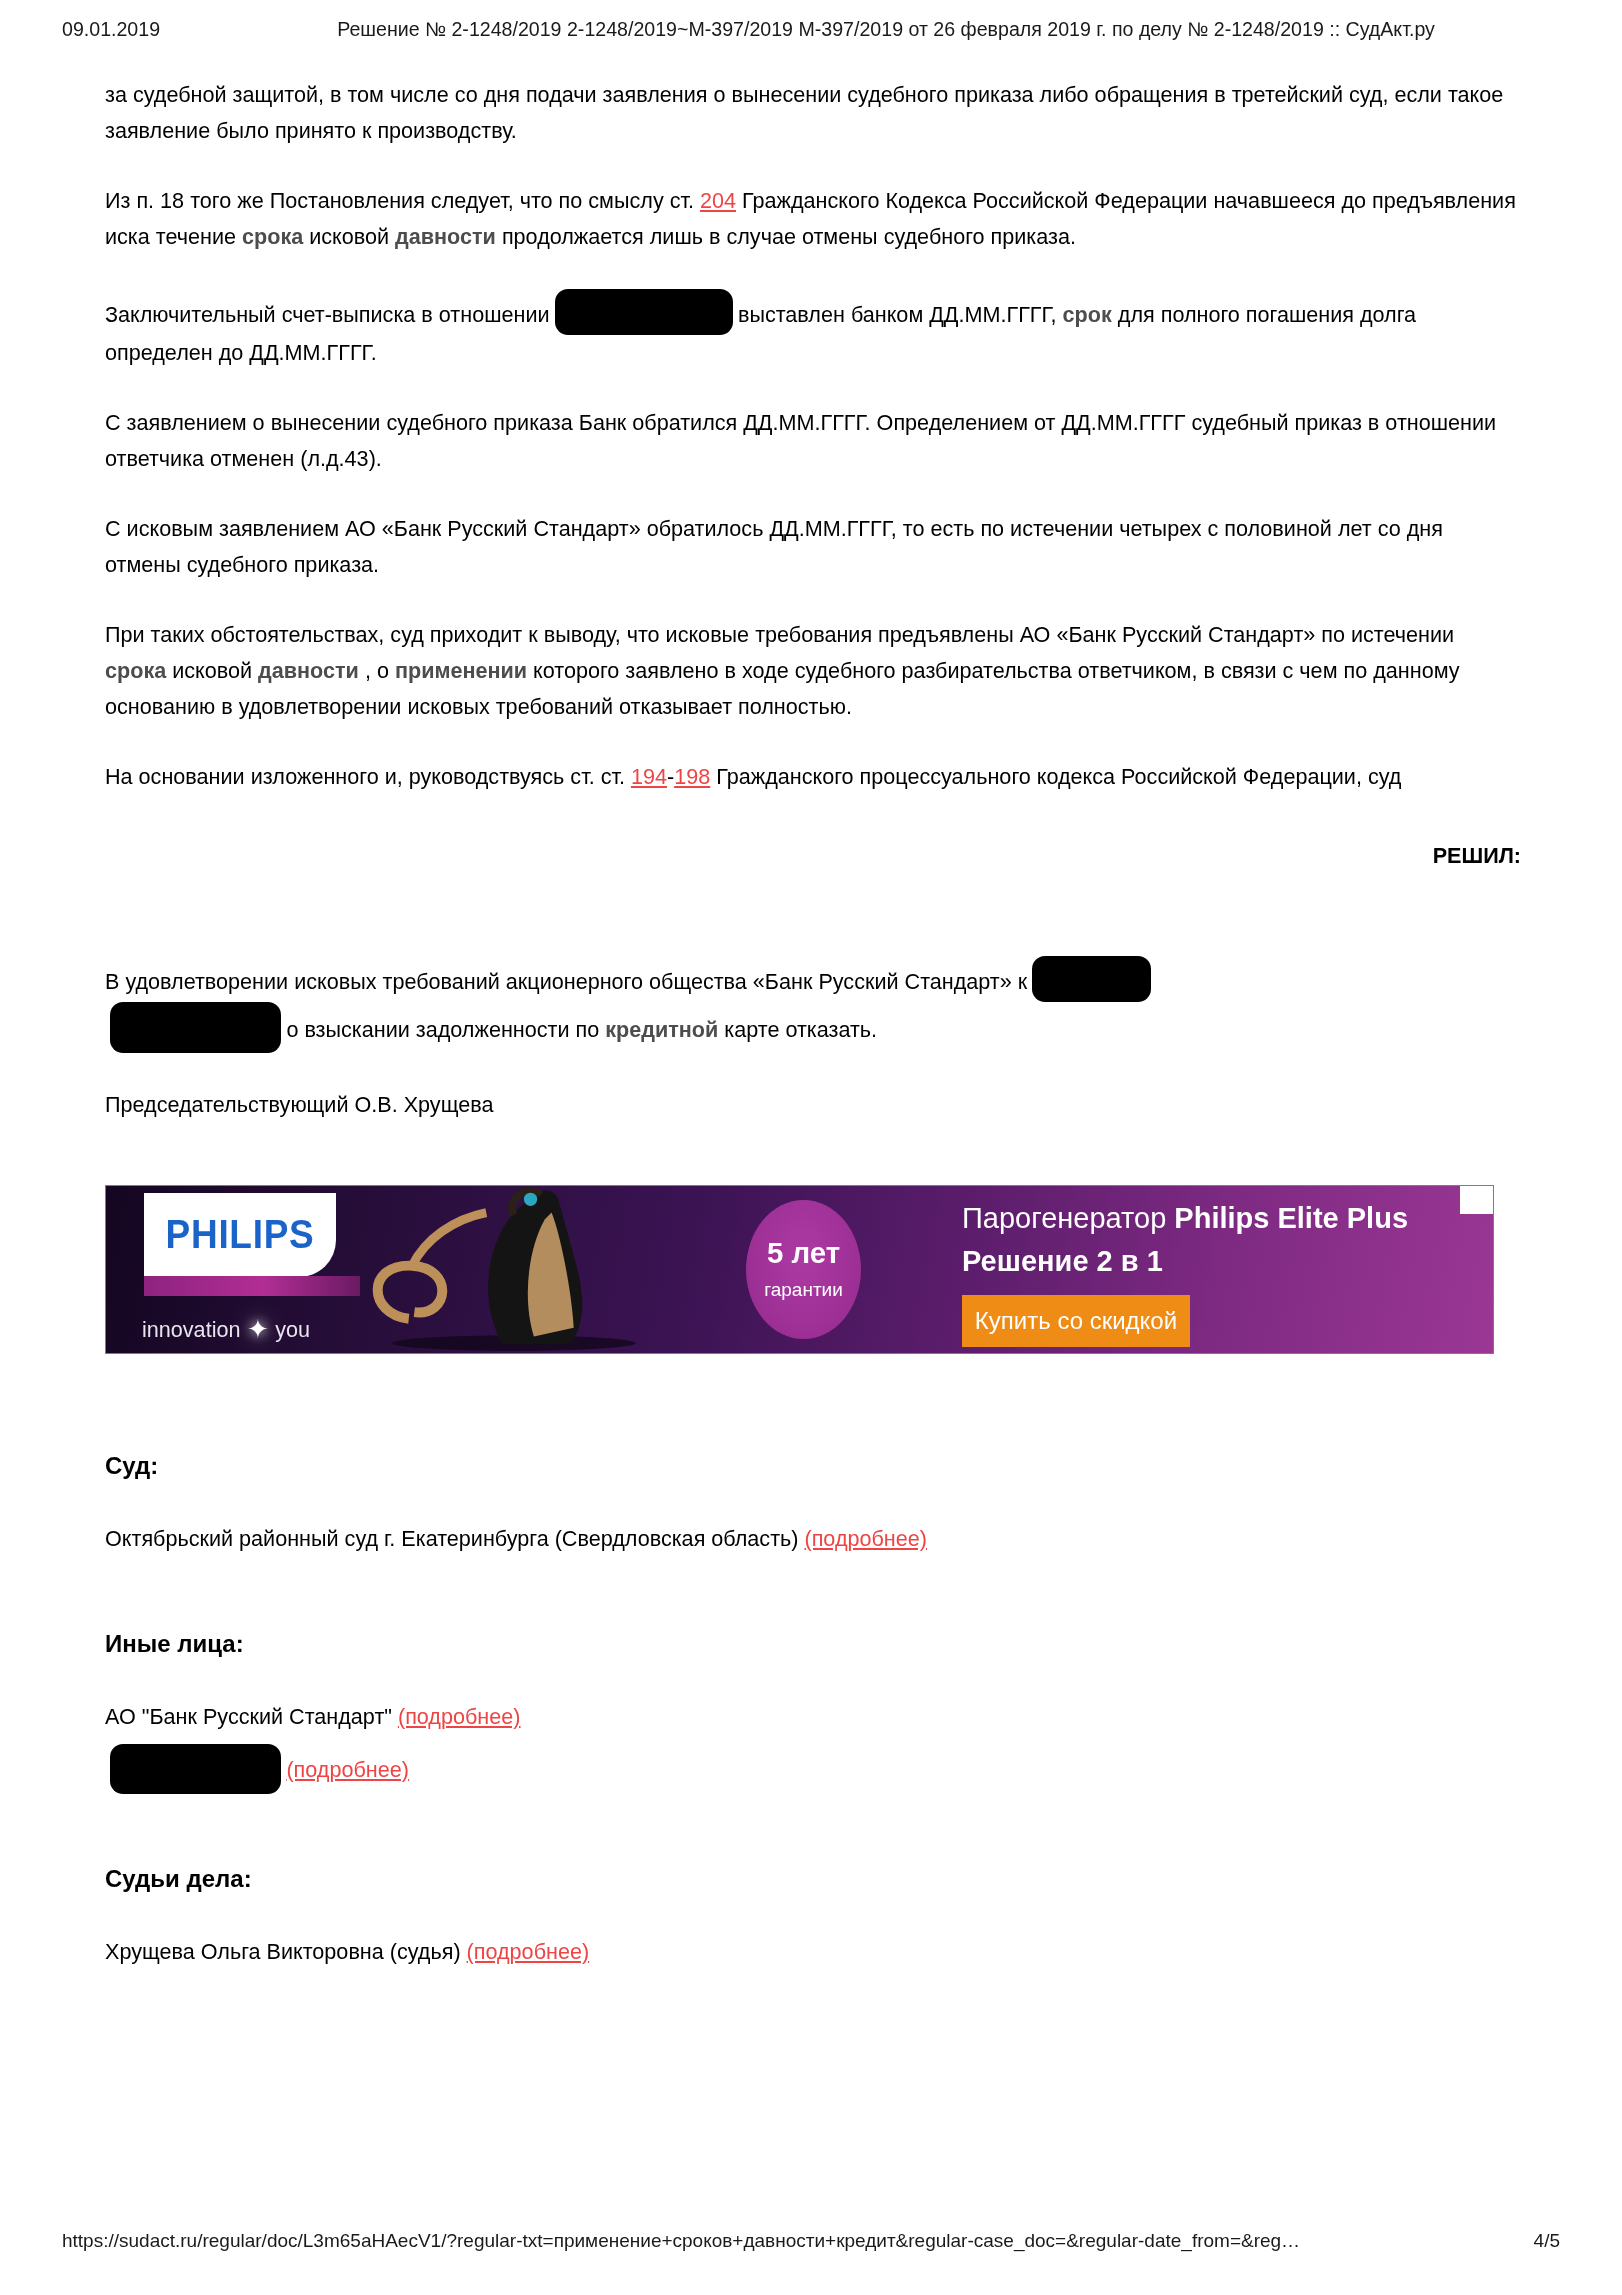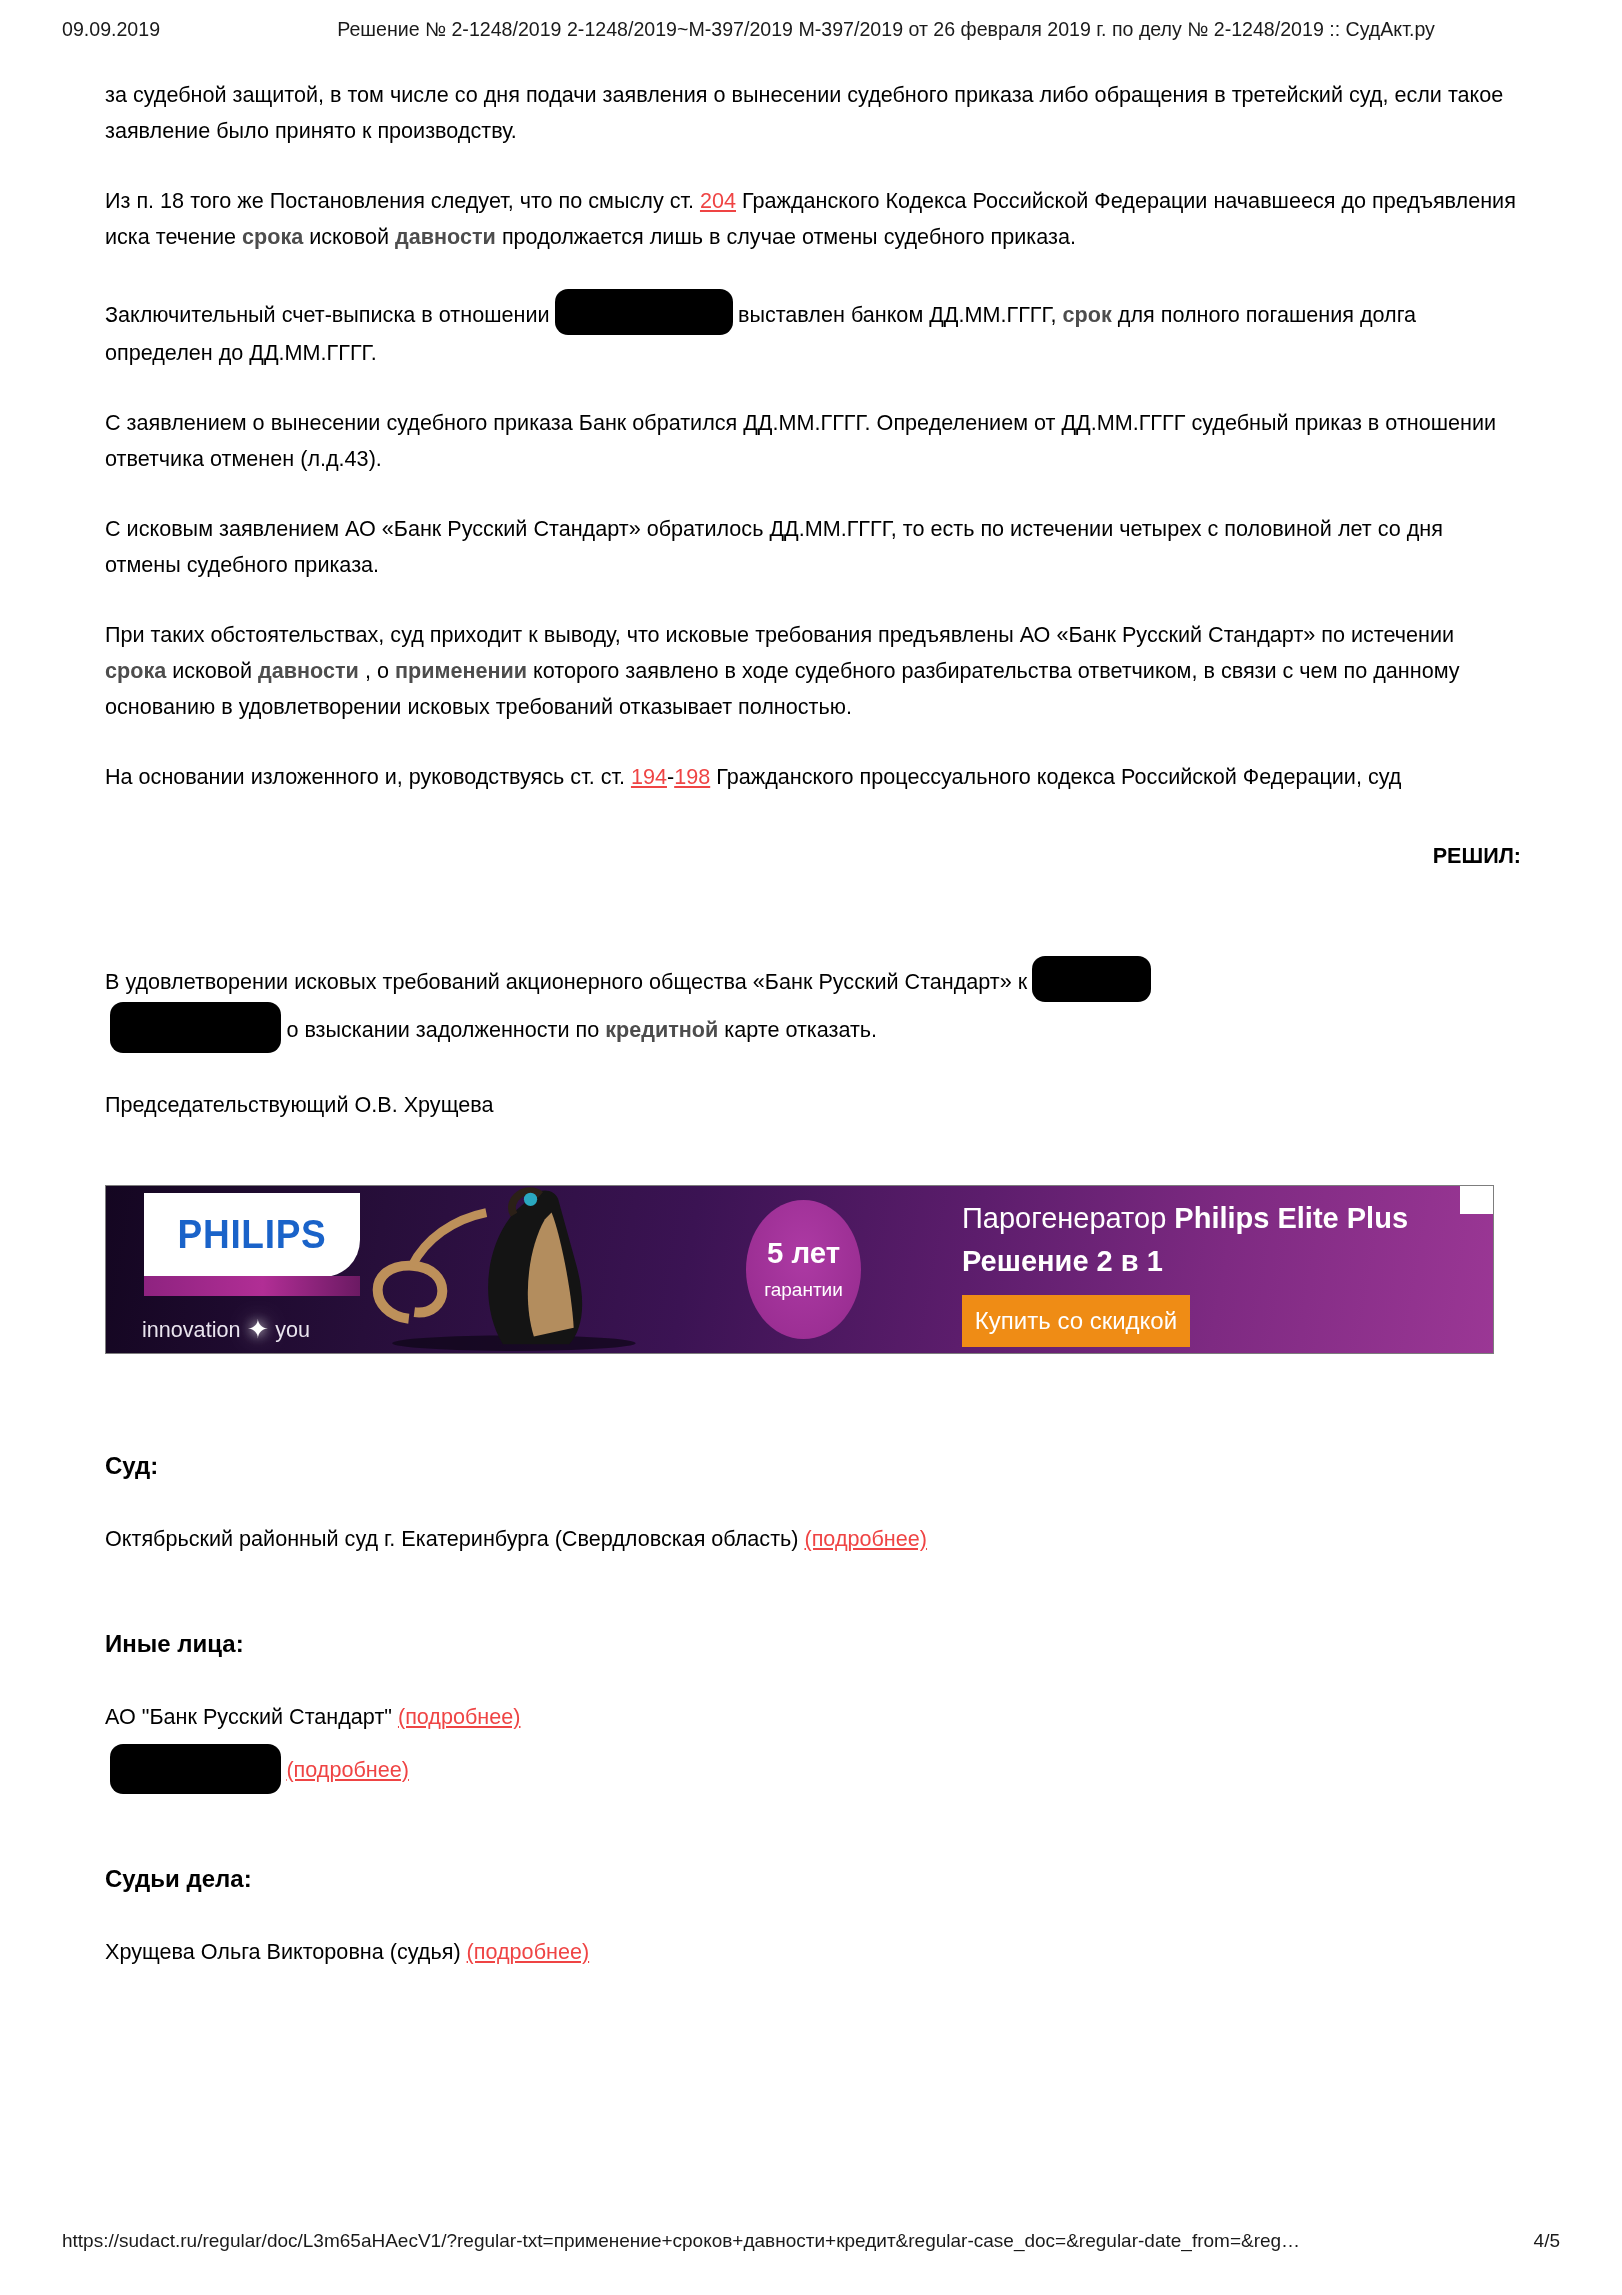--- a/index.html
+++ b/index.html
@@ -34,21 +34,21 @@
   .sec-title{font-size:24px;font-weight:bold;margin:71px 0 38px 0;}
   .sec-line{font-size:21.6px;line-height:41px;margin:0 0 6.5px 0;}
   
   .banner{
     position:relative;width:1389px;height:169px;margin:62px 0 98px 0;
     border:1.3px solid #7d7d7d;box-sizing:border-box;cursor:pointer;
     background:linear-gradient(100deg,#140621 0%,#270e3a 20%,#3b1353 42%,#5c1d6c 62%,#7e2a82 80%,#9b3795 100%);
     overflow:hidden;
   }
   .philips-box{
-    position:absolute;left:38px;top:6.5px;width:216px;height:84px;
+    position:absolute;left:38px;top:6.5px;width:192px;height:84px;
     background:#ffffff;border-radius:0 0 37px 0;
     display:flex;align-items:center;justify-content:center;
   }
   .philips-word{
     color:#1a63c9;font-size:37px;font-weight:bold;letter-spacing:0.7px;
     transform:scaleY(1.08);
   }
   .philips-strip{
     position:absolute;left:38px;top:90px;width:216px;height:19.6px;
     background:linear-gradient(90deg,#8e2380 0%,#b12e95 55%,#6b1a63 100%);
@@ -78,21 +78,21 @@
     margin-top:15.7px;width:228px;height:52px;border:none;display:block;
     background:#ef8c15;color:#ffffff;font-size:24px;font-family:"Liberation Sans",sans-serif;
     cursor:pointer;
   }
   .notch{position:absolute;right:0;top:0;width:33px;height:27.5px;background:#ffffff;}
 </style>
 </head>
 <body>
 
 <div class="print-header">
-  <span class="ph-date">09.09.2019</span>
+  <span class="ph-date">09.01.2019</span>
   <span class="ph-title">Решение № 2-1248/2019 2-1248/2019~М-397/2019 М-397/2019 от 26 февраля 2019 г. по делу № 2-1248/2019 :: СудАкт.ру</span>
 </div>
 
 <div class="content">
 
   <div id="doc-body">
       <p class="para"><span>за судебной защитой, в том числе со дня подачи заявления о вынесении судебного приказа либо обращения в третейский суд, если такое заявление было принято к производству.</span></p>
       <p class="para"><span>Из п. 18 того же Постановления следует, что по смыслу ст. </span><a class="doclink">204</a><span> Гражданского Кодекса Российской Федерации начавшееся до предъявления иска течение </span><b class="term">срока</b><span> исковой </span><b class="term">давности</b><span> продолжается лишь в случае отмены судебного приказа.</span></p>
       <p class="para"><span>Заключительный счет-выписка в отношении</span><span class="redact" style="width: 178px; height: 46px; vertical-align: -13px;"></span><span>выставлен банком ДД.ММ.ГГГГ, </span><b class="term">срок</b><span> для полного погашения долга определен до ДД.ММ.ГГГГ.</span></p>
       <p class="para"><span>С заявлением о вынесении судебного приказа Банк обратился ДД.ММ.ГГГГ. Определением от ДД.ММ.ГГГГ судебный приказ в отношении ответчика отменен (л.д.43).</span></p>

